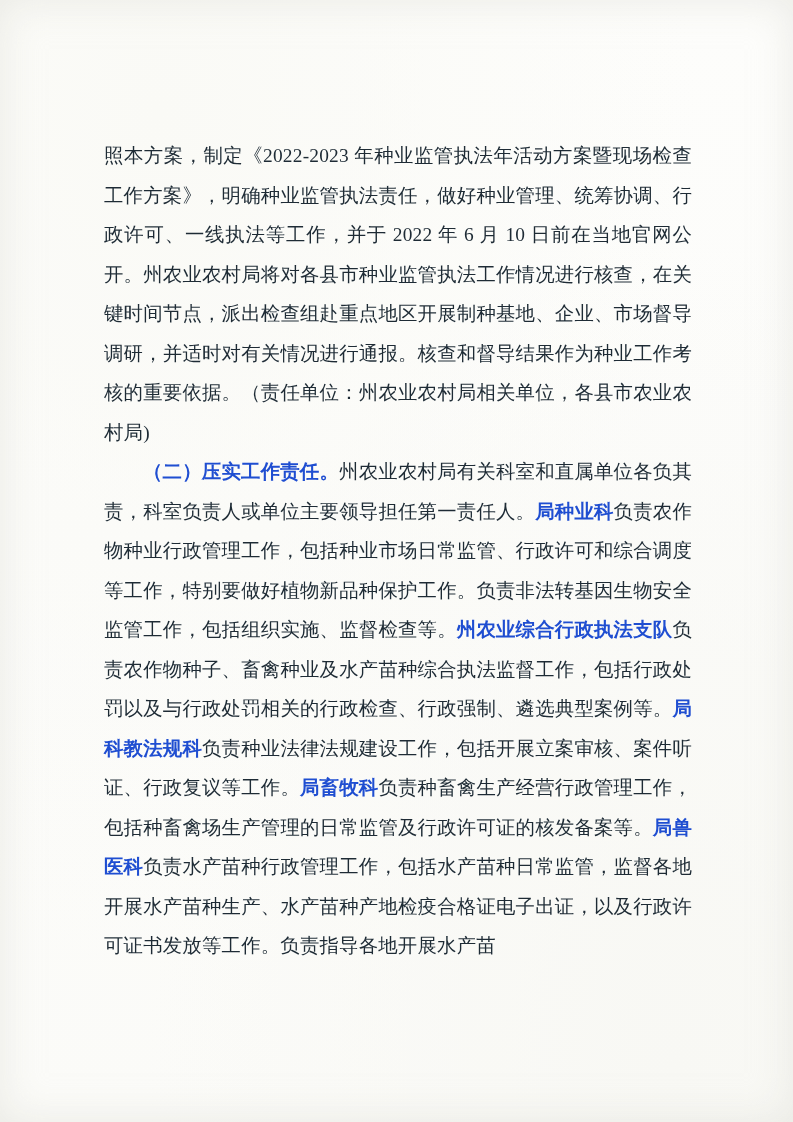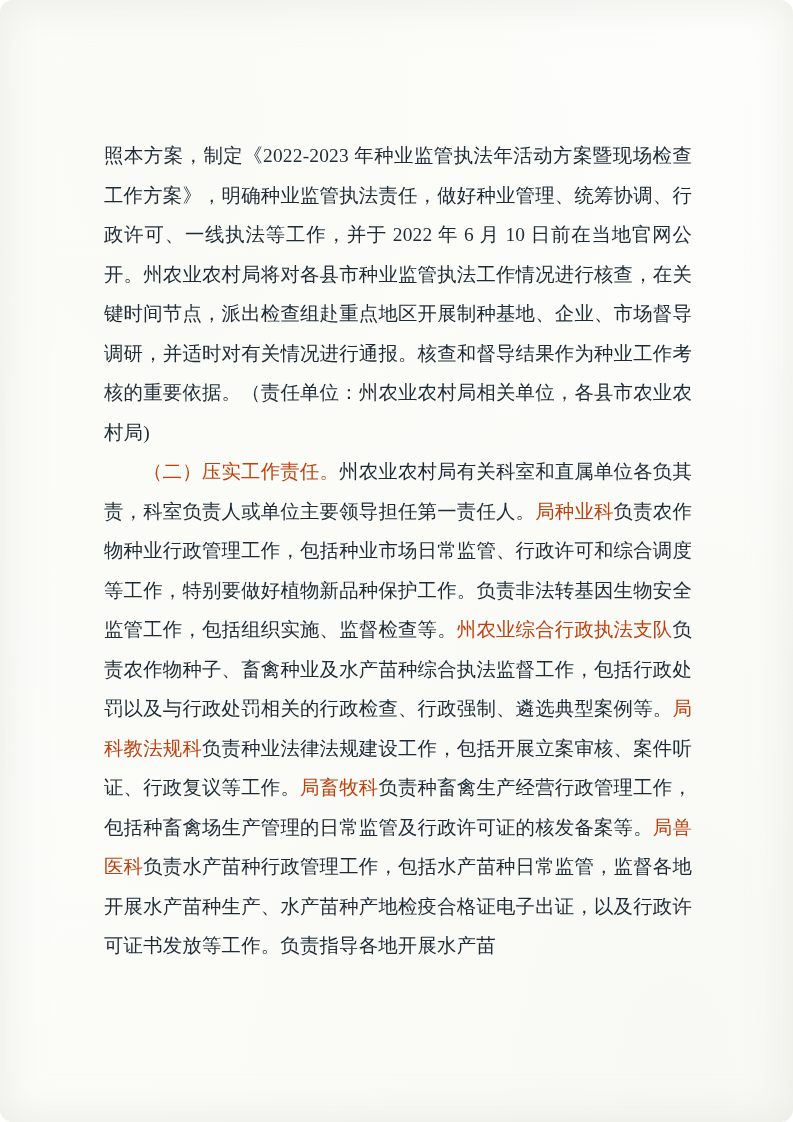--- a/index.html
+++ b/index.html
@@ -40,38 +40,38 @@
     color: #1d2b36;
     text-align: justify;
     text-justify: inter-ideograph;
     letter-spacing: 0.2px;
     font-family: "Liberation Serif", "DejaVu Serif", serif;
   }
   p.indent {
     text-indent: 39px;
   }
   .b {
-    font-weight: normal;
-    color: #c2410c;
+    font-weight: bold;
+    color: #1d4ed8;
   }
   
   .content {
     filter: saturate(0.95);
   }
   .edge-shadow {
     position: absolute;
     inset: 0;
     box-shadow: inset 0 0 40px rgba(220,220,214,0.55);
     pointer-events: none;
   }
 </style>
 </head>
 <body>
 
-<div class="page" style="background: rgb(253, 253, 251); border-radius: 13px;">
+<div class="page" style="background: rgb(253, 253, 251);">
   <div class="paper-texture"></div>
 
   <div class="content" style="color: rgb(29, 43, 54);">
     <p class="para"><span>照本方案，制定《2022-2023 年种业监管执法年活动方案暨现场检查工作方案》，明确种业监管执法责任，做好种业管理、统筹协调、行政许可、一线执法等工作，并于 2022 年 6 月 10 日前在当地官网公开。州农业农村局将对各县市种业监管执法工作情况进行核查，在关键时间节点，派出检查组赴重点地区开展制种基地、企业、市场督导调研，并适时对有关情况进行通报。核查和督导结果作为种业工作考核的重要依据。（责任单位：州农业农村局相关单位，各县市农业农村局)</span></p>
     <p class="para indent"><span class="b">（二）压实工作责任。</span><span>州农业农村局有关科室和直属单位各负其责，科室负责人或单位主要领导担任第一责任人。</span><span class="b">局种业科</span><span>负责农作物种业行政管理工作，包括种业市场日常监管、行政许可和综合调度等工作，特别要做好植物新品种保护工作。负责非法转基因生物安全监管工作，包括组织实施、监督检查等。</span><span class="b">州农业综合行政执法支队</span><span>负责农作物种子、畜禽种业及水产苗种综合执法监督工作，包括行政处罚以及与行政处罚相关的行政检查、行政强制、遴选典型案例等。</span><span class="b">局科教法规科</span><span>负责种业法律法规建设工作，包括开展立案审核、案件听证、行政复议等工作。</span><span class="b">局畜牧科</span><span>负责种畜禽生产经营行政管理工作，包括种畜禽场生产管理的日常监管及行政许可证的核发备案等。</span><span class="b">局兽医科</span><span>负责水产苗种行政管理工作，包括水产苗种日常监管，监督各地开展水产苗种生产、水产苗种产地检疫合格证电子出证，以及行政许可证书发放等工作。负责指导各地开展水产苗</span></p>
   </div>
 
   <div class="edge-shadow"></div>
 </div>
 

